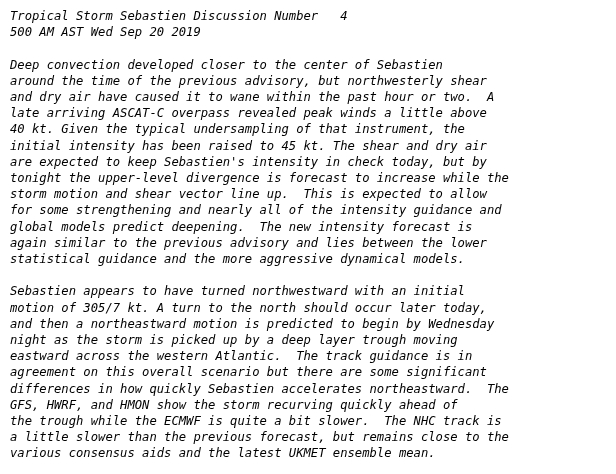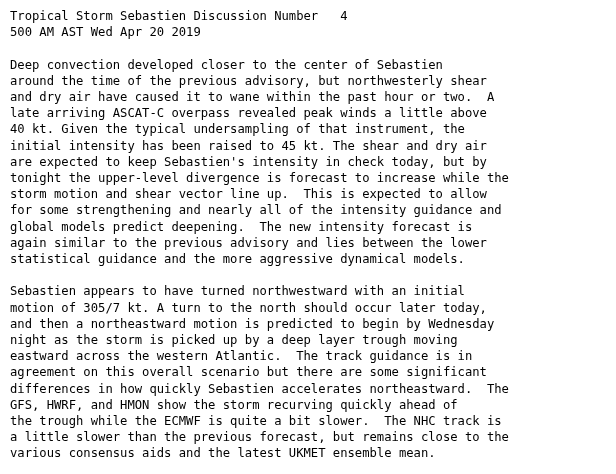--- a/index.html
+++ b/index.html
@@ -19,32 +19,33 @@
     width: 616px;
   }
   pre.block {
     margin: 0;
     font-family: "DejaVu Sans Mono", "Liberation Mono", monospace;
     font-size: 12.2px;
     line-height: 16.2px;
     color: #000000;
     white-space: pre;
     letter-spacing: 0px;
+    font-style: italic;
   }
   .gap {
     height: 16.2px;
   }
 </style>
 </head>
 <body>
 
 <div id="doc">
 
   <pre class="block">Tropical Storm Sebastien Discussion Number   4</pre>
-  <pre class="block">500 AM AST Wed Apr 20 2019</pre>
+  <pre class="block">500 AM AST Wed Sep 20 2019</pre>
 
   <div class="gap"></div>
 
   <pre class="block">Deep convection developed closer to the center of Sebastien
 around the time of the previous advisory, but northwesterly shear
 and dry air have caused it to wane within the past hour or two.  A
 late arriving ASCAT-C overpass revealed peak winds a little above
 40 kt. Given the typical undersampling of that instrument, the
 initial intensity has been raised to 45 kt. The shear and dry air
 are expected to keep Sebastien's intensity in check today, but by

